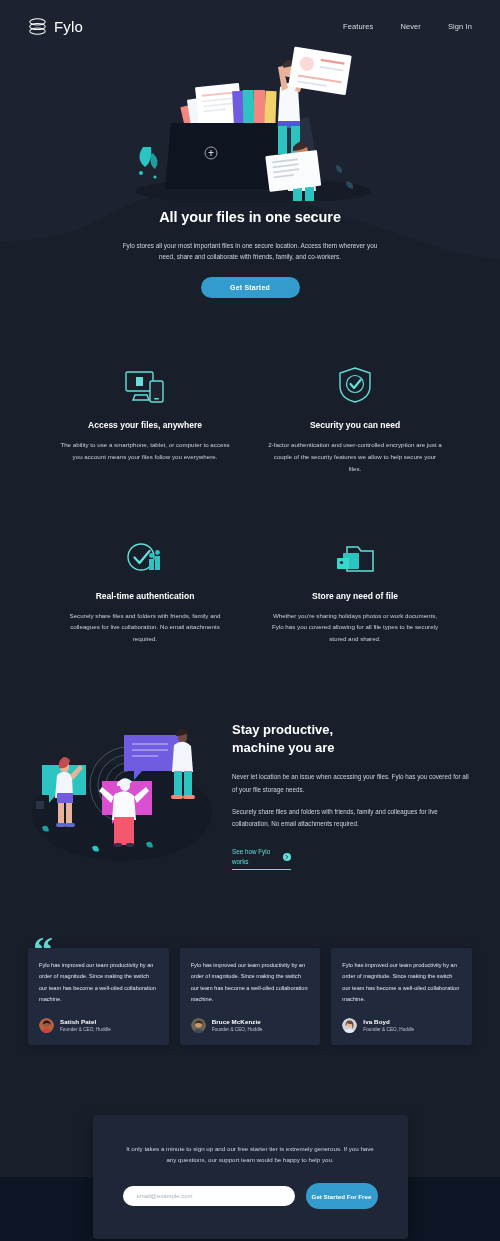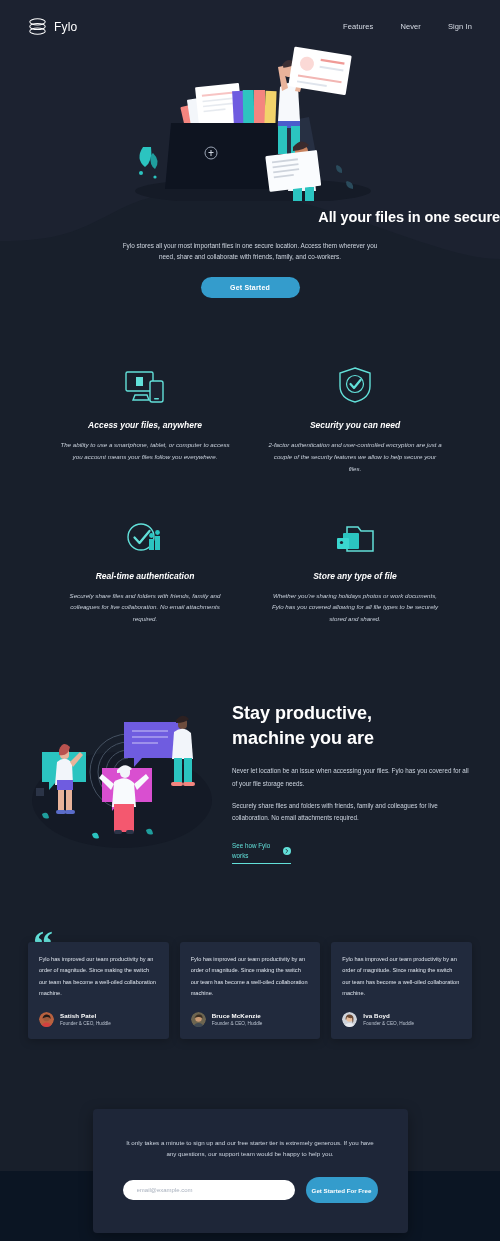--- a/index.html
+++ b/index.html
@@ -16,51 +16,51 @@
   
   .hero-wrap { position:relative; background:#1c2230; padding-bottom:6px; }
   .hero-curve{
     position:absolute; left:0; right:0; bottom:-1px; height:120px;
     width:500px; pointer-events:none;
   }
   .topbar { display:flex; align-items:center; justify-content:space-between;
     padding:18px 28px 0 28px; position:relative; z-index:4;}
   .brand { display:flex; align-items:center; gap:7px; }
   .brand-mark { width:19px; height:17px; display:block; }
-  .brand-text { font-size:12px; font-weight:400; letter-spacing:.2px; color:#fff; }
+  .brand-text { font-size:15px; font-weight:400; letter-spacing:.2px; color:#fff; }
   .nav { display:flex; gap:27px; align-items:center; }
   .nav a { color:#d8dde6; font-size:7.5px; text-decoration:none; letter-spacing:.1px; }
 
   .hero-art { position:relative; z-index:3; width:250px; margin:6px auto 0 auto; height:160px; }
   .hero-art svg { display:block; width:100%; height:100%; }
 
   .hero-copy { position:relative; z-index:3; text-align:center; padding:6px 0 0 0; }
-  .hero-title { font-size:14.5px; font-weight:bold; line-height:1.42; letter-spacing:-.1px;text-align:right; }
+  .hero-title { font-size:14.5px; font-weight:bold; line-height:1.42; letter-spacing:-.1px; }
   .hero-sub { font-size:6.4px; line-height:1.85; color:#cfd6e0; margin:12px auto 0 auto; width:265px; }
   .btn {
     border:none; cursor:pointer; color:#fff; font-weight:bold;
     background:#349ccc; border-radius:999px; font-family:inherit;
   }
   .btn-primary { width:99px; height:21px; font-size:7px; margin-top:14px; letter-spacing:.2px; }
 
   
-  .features { display:grid; grid-template-columns:1fr 1fr; row-gap:38px;
-    padding:58px 40px 0 40px; position:relative; z-index:2;font-style:italic;}
+  .features { display:grid; grid-template-columns:1fr 1fr; row-gap:58px;
+    padding:58px 40px 0 40px; position:relative; z-index:2;}
   .feat { text-align:center; }
   .feat-ico { height:42px; display:flex; align-items:flex-end; justify-content:center; margin-bottom:16px; }
   .feat-ico svg { display:block; }
   .feat-h { font-size:8.5px; font-weight:bold; margin-bottom:9px; }
   .feat-p { font-size:6.2px; line-height:1.9; color:#c9d1dc; width:175px; margin:0 auto; }
 
   
   .productive { display:flex; align-items:center; gap:16px; padding:70px 28px 0 28px; }
   .prod-art { width:188px; height:150px; flex:none; }
   .prod-art svg { width:100%; height:100%; display:block; }
   .prod-copy { flex:1; padding-top:6px; }
-  .prod-h { font-size:18px; font-weight:bold; line-height:1.4; margin-bottom:14px; }
+  .prod-h { font-size:13px; font-weight:bold; line-height:1.4; margin-bottom:14px; }
   .prod-p { font-size:6.3px; line-height:1.95; color:#cdd5e0; margin-bottom:10px; }
   .prod-link { display:inline-flex; align-items:center; gap:5px; text-decoration:none;
     border-bottom:1px solid #62e0d9; padding-bottom:2px; margin-top:6px; }
   .prod-link-text { color:#62e0d9; font-size:6.3px; line-height:1.55; width:46px; }
   .arrow-circle { width:8px; height:8px; flex:none; }
 
   
   .testimonials { position:relative; padding:78px 28px 0 28px; }
   .quote-glyph { position:absolute; left:33px; top:62px; font-size:40px; line-height:1;
     color:#62e0d9; font-family:"Liberation Serif", serif; font-weight:bold; }
@@ -246,21 +246,21 @@
 
     <div class="feat">
       <div class="feat-ico">
         <svg width="40" height="32" viewBox="0 0 40 32">
           <path d="M12 4 h11 l3 4 h12 v20 h-26z" fill="none" stroke="#62e0d9" stroke-width="1.5"></path>
           <rect x="8" y="10" width="16" height="16" rx="1" fill="#2bc4c0"></rect>
           <rect x="2" y="15" width="12" height="11" rx="1" fill="#3ad6cf"></rect>
           <circle cx="6.5" cy="19.5" r="1.6" fill="#1c2230"></circle>
         </svg>
       </div>
-      <div class="feat-h">Store any type of file</div>
+      <div class="feat-h">Store any need of file</div>
       <div class="feat-p">Whether you're sharing holidays photos or work documents, Fylo has you covered allowing for all file types to be securely stored and shared.</div>
     </div>
   </section>
 
   <section class="productive">
     <div class="prod-art">
       <svg viewBox="0 0 188 150">
         <ellipse cx="94" cy="96" rx="90" ry="48" fill="#141a26"></ellipse>
         <g fill="none" stroke="#4d5a6b" stroke-width="1" opacity=".85">
           <path d="M100 30 a38 38 0 0 0 0 76"></path>

